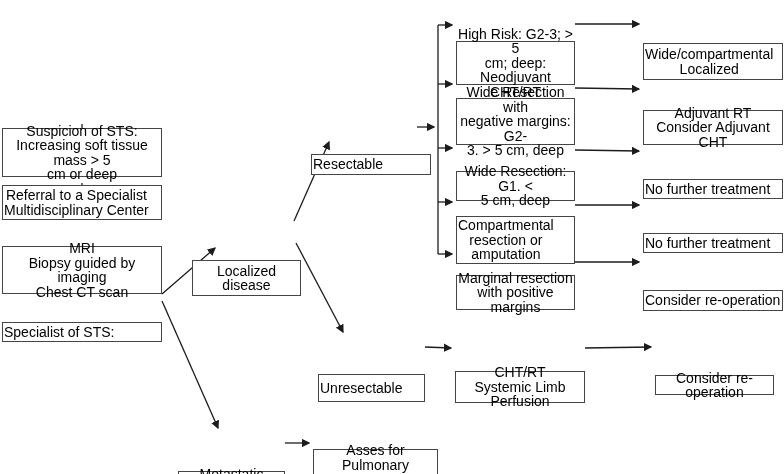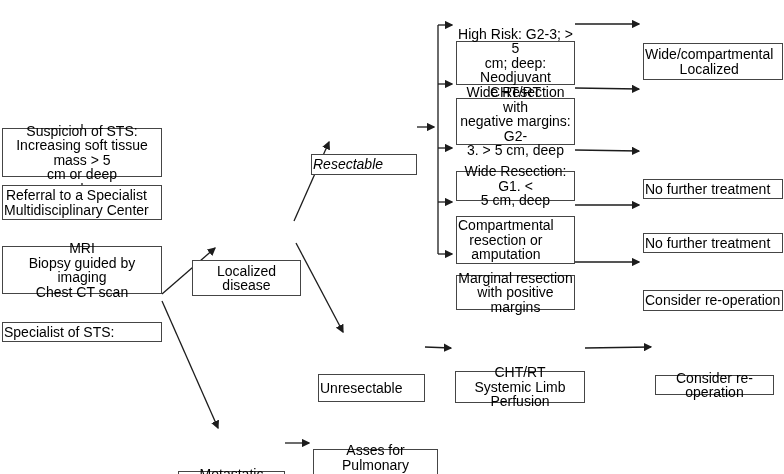--- a/index.html
+++ b/index.html
@@ -84,21 +84,21 @@
 Biopsy guided by imaging
 Chest CT scan</span>
   </div>
   <div class="node" style="left:2px;top:284px;width:160px;height:20px;">
     <span>Specialist of STS:</span>
   </div>
 
   <div class="node" style="left:192px;top:222px;width:109px;height:36px;">
     <span>Localized disease</span>
   </div>
-  <div class="node" style="left:311px;top:116px;width:106px;height:21px;font-style:italic;">
+  <div class="node" style="left:311px;top:116px;width:120px;height:21px;">
     <span>Resectable</span>
   </div>
   <div class="node" style="left:318px;top:336px;width:107px;height:28px;">
     <span>Unresectable</span>
   </div>
   <div class="node" style="left:178px;top:433px;width:107px;height:21px;">
     <span>Metastatic disease</span>
   </div>
 
   <div class="node" style="left:456px;top:3px;width:119px;height:44px;">
@@ -122,20 +122,24 @@
   </div>
   <div class="node" style="left:456px;top:237px;width:119px;height:35px;">
     <span>Marginal resection
 with positive margins</span>
   </div>
 
   <div class="node" style="left:643px;top:5px;width:140px;height:37px;">
     <span>Wide/compartmental
 Localized</span>
   </div>
+  <div class="node" style="left:643px;top:72px;width:140px;height:35px;">
+    <span>Adjuvant RT
+Consider Adjuvant CHT</span>
+  </div>
   <div class="node" style="left:643px;top:141px;width:140px;height:20px;">
     <span>No further treatment</span>
   </div>
   <div class="node" style="left:643px;top:195px;width:140px;height:20px;">
     <span>No further treatment</span>
   </div>
   <div class="node" style="left:643px;top:252px;width:140px;height:21px;">
     <span>Consider re-operation</span>
   </div>
 

